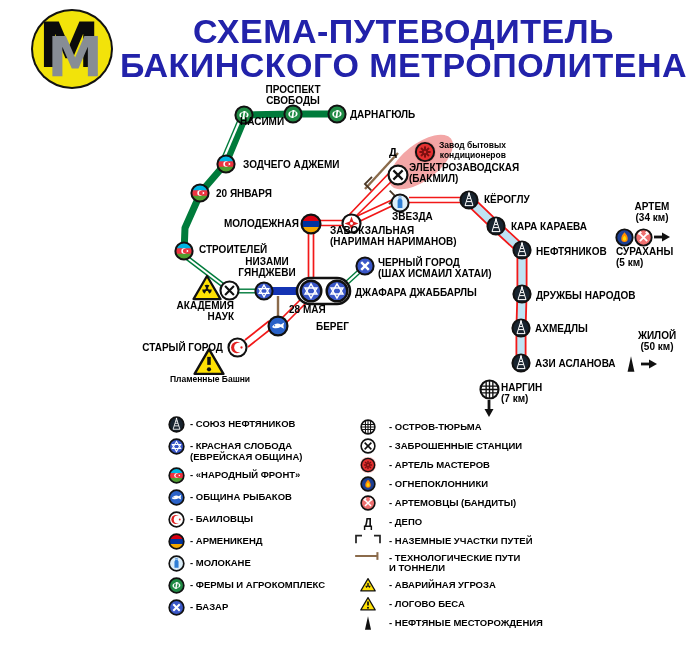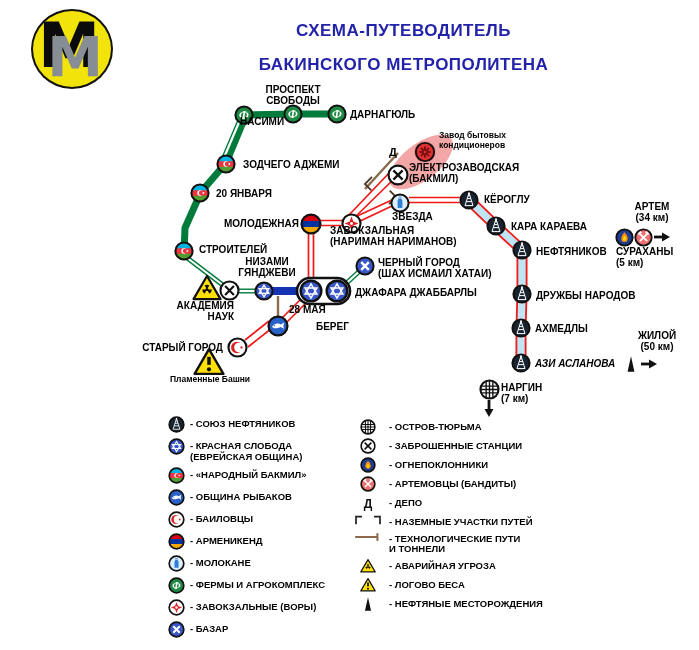--- a/index.html
+++ b/index.html
@@ -1,20 +1,20 @@
 <!DOCTYPE html>
 <html><head>
 <meta charset="utf-8">
 <style>
   html,body{margin:0;padding:0;background:#fff;}
   .stage{position:relative;width:699px;height:650px;background:#fff;overflow:hidden;
          font-family:"Liberation Sans",sans-serif;}
   .logo{position:absolute;left:26px;top:5px;}
   .title{position:absolute;left:112px;right:4px;top:14px;text-align:center;
-         font-weight:bold;font-size:17px;line-height:34px;letter-spacing:.5px;}
+         font-weight:bold;font-size:34px;line-height:34px;letter-spacing:.5px;}
   .map-svg{position:absolute;left:0;top:0;}
   .station{position:absolute;}
   .station svg{display:block;}
   .label{position:absolute;font-weight:bold;font-size:10px;line-height:11px;color:#000;
          white-space:pre;}
   .label.small{font-size:8.5px;line-height:9.5px;}
   .label.depot{font-size:11px;}
   .legend{position:absolute;}
   .legend-left{left:166px;top:416px;}
   .legend-right{left:351px;top:419px;}
@@ -228,21 +228,21 @@
           <rect x="9.1" y="4.9" width="1.8" height="2.6" fill="#7d1010" transform="rotate(90 10 10)"></rect>
           <rect x="9.1" y="4.9" width="1.8" height="2.6" fill="#7d1010" transform="rotate(135 10 10)"></rect>
           <rect x="9.1" y="4.9" width="1.8" height="2.6" fill="#7d1010" transform="rotate(180 10 10)"></rect>
           <rect x="9.1" y="4.9" width="1.8" height="2.6" fill="#7d1010" transform="rotate(225 10 10)"></rect>
           <rect x="9.1" y="4.9" width="1.8" height="2.6" fill="#7d1010" transform="rotate(270 10 10)"></rect>
           <rect x="9.1" y="4.9" width="1.8" height="2.6" fill="#7d1010" transform="rotate(315 10 10)"></rect>
           <circle cx="10" cy="10" r="2.9" fill="#7d1010"></circle>
           <circle cx="10" cy="10" r="1.1" fill="#e43030"></circle>
         </svg>
       </div>
-      <div class="label small" style="left: 439px; top: 131px; transform: translate(0px, 0px); text-align: left;">Завод бытовых
+      <div class="label small" style="left: 439px; top: 141px; transform: translate(0px, 0px); text-align: right;">Завод бытовых
 кондиционеров</div>
       <div class="station" style="left: 390px; top: 193px; width: 20px; height: 20px;">
         <svg width="20" height="20" viewBox="0 0 20 20">
           <circle cx="10" cy="10" r="8.6" fill="#dceef9" stroke="#111" stroke-width="2"></circle>
           <path d="M8.7 3.6 h2.6 v2.2 l1.1 1.7 v7.6 h-4.8 v-7.6 l1.1 -1.7 Z" fill="#2f7fd6"></path>
           <rect x="8.9" y="4.4" width="2.2" height="0.9" fill="#fff"></rect>
         </svg>
       </div>
       <div class="label" style="left: 392px; top: 211px; transform: translate(0px, 0px); text-align: left;">ЗВЕЗДА</div>
       <div class="station" style="left: 459px; top: 190px; width: 20px; height: 20px;">
@@ -285,21 +285,21 @@
         </svg>
       </div>
       <div class="label" style="left: 535px; top: 328px; transform: translate(0px, -50%); text-align: left;">АХМЕДЛЫ</div>
       <div class="station" style="left: 511px; top: 353px; width: 20px; height: 20px;">
         <svg width="20" height="20" viewBox="0 0 20 20">
           <circle cx="10" cy="10" r="8.6" fill="#18242f" stroke="#111" stroke-width="2"></circle>
           <path d="M10 3 L6 15.6 M10 3 L14 15.6 M6 15.6 H14 M7.3 11.6 H12.7 M8.2 8.6 H11.8 M8.9 5.9 H11.1" stroke="#fff" stroke-width="1" fill="none"></path>
           <path d="M9.3 3 h1.4" stroke="#fff" stroke-width="1.6"></path>
         </svg>
       </div>
-      <div class="label" style="left: 535px; top: 363px; transform: translate(0px, -50%); text-align: right; font-style: italic;">АЗИ АСЛАНОВА</div>
+      <div class="label" style="left: 535px; top: 363px; transform: translate(0px, -50%); text-align: right;">АЗИ АСЛАНОВА</div>
       <div class="station" style="left: 192px; top: 273px; width: 30px; height: 30px;">
         <svg width="30" height="30" viewBox="0 0 20 20">
           <path d="M10 2 L19 17.4 H1 Z" fill="#ffe104" stroke="#111" stroke-width="1.5" stroke-linejoin="round"></path>
           <path d="M10 11 L8.4 8.23 A3.2 3.2 0 0 1 11.6 8.23 Z" fill="#111"></path>
           <path d="M10 11 L13.2 11 A3.2 3.2 0 0 1 11.6 13.77 Z" fill="#111"></path>
           <path d="M10 11 L8.4 13.77 A3.2 3.2 0 0 1 6.8 11 Z" fill="#111"></path>
           <circle cx="10" cy="11" r="1.05" fill="#111"></circle>
         </svg>
       </div>
       <div class="station" style="left: 218.5px; top: 279.5px; width: 21px; height: 21px;">
@@ -432,21 +432,21 @@
           <svg width="17" height="17" viewBox="0 0 20 20">
             <circle cx="10" cy="10" r="8.6" fill="#ee3340"></circle>
             <path d="M1.9 7.2 A8.6 8.6 0 0 1 18.1 7.2 Z" fill="#00b5e2"></path>
             <path d="M1.9 12.8 A8.6 8.6 0 0 0 18.1 12.8 Z" fill="#4f9e2f"></path>
             <circle cx="10" cy="10" r="2.7" fill="#fff"></circle>
             <circle cx="11" cy="10" r="2.2" fill="#ee3340"></circle>
             <circle cx="13.4" cy="10" r="0.9" fill="#fff"></circle>
             <circle cx="10" cy="10" r="8.6" fill="none" stroke="#111" stroke-width="2"></circle>
           </svg>
         </span>
-        <span class="legend-label">«НАРОДНЫЙ БАКМИЛ»</span>
+        <span class="legend-label">«НАРОДНЫЙ ФРОНТ»</span>
       </div>
       <div class="legend-row">
         <span class="legend-icon">
           <svg width="17" height="17" viewBox="0 0 20 20">
             <circle cx="10" cy="10" r="8.6" fill="#2a62c8" stroke="#111" stroke-width="2"></circle>
             <path d="M4.6 10.9 C6.2 7.8 10 6.9 12.6 8.6 L15.6 6.8 L14.9 9.8 L15.4 12.4 L12.4 11 C9.4 12.6 6 12.4 4.6 10.9 Z" fill="#fff"></path>
             <circle cx="6.9" cy="9.7" r="0.55" fill="#2a62c8"></circle>
           </svg>
         </span>
         <span class="legend-label">ОБЩИНА РЫБАКОВ</span>
@@ -488,30 +488,20 @@
           <svg width="17" height="17" viewBox="0 0 20 20">
             <circle cx="10" cy="10" r="8.6" fill="#1f8a44" stroke="#111" stroke-width="2"></circle>
             <text x="10" y="14" text-anchor="middle" font-size="11.5" font-weight="bold" font-style="italic" fill="#fff" font-family="'Liberation Serif',serif">Ф</text>
           </svg>
         </span>
         <span class="legend-label">ФЕРМЫ И АГРОКОМПЛЕКС</span>
       </div>
       <div class="legend-row">
         <span class="legend-icon">
           <svg width="17" height="17" viewBox="0 0 20 20">
-            <circle cx="10" cy="10" r="8.6" fill="#fff" stroke="#111" stroke-width="2"></circle>
-            <path d="M10 3.4 L11.8 8.2 L16.6 10 L11.8 11.8 L10 16.6 L8.2 11.8 L3.4 10 L8.2 8.2 Z" fill="#e02020"></path>
-            <circle cx="10" cy="10" r="1.4" fill="#fff"></circle>
-          </svg>
-        </span>
-        <span class="legend-label">ЗАВОКЗАЛЬНЫЕ (ВОРЫ)</span>
-      </div>
-      <div class="legend-row">
-        <span class="legend-icon">
-          <svg width="17" height="17" viewBox="0 0 20 20">
             <circle cx="10" cy="10" r="8.6" fill="#3a57c8" stroke="#111" stroke-width="2"></circle>
             <path d="M6.2 6.2 L13.8 13.8 M13.8 6.2 L6.2 13.8" stroke="#fff" stroke-width="2.4"></path>
           </svg>
         </span>
         <span class="legend-label">БАЗАР</span>
       </div>
     </div>
   <div class="legend legend-right">
       <div class="legend-row">
         <span class="legend-icon">
@@ -523,20 +513,39 @@
         <span class="legend-label">ОСТРОВ-ТЮРЬМА</span>
       </div>
       <div class="legend-row">
         <span class="legend-icon">
           <svg width="16" height="16" viewBox="0 0 20 20">
             <circle cx="10" cy="10" r="8.6" fill="#fff" stroke="#111" stroke-width="2"></circle>
             <path d="M5.8 5.8 L14.2 14.2 M14.2 5.8 L5.8 14.2" stroke="#111" stroke-width="2"></path>
           </svg>
         </span>
         <span class="legend-label">ЗАБРОШЕННЫЕ СТАНЦИИ</span>
+      </div>
+      <div class="legend-row">
+        <span class="legend-icon">
+          <svg width="16" height="16" viewBox="0 0 20 20">
+            <circle cx="10" cy="10" r="10" fill="rgba(244,140,140,.65)"></circle>
+            <circle cx="10" cy="10" r="8.3" fill="#e43030" stroke="#111" stroke-width="1.8"></circle>
+            <rect x="9.1" y="4.9" width="1.8" height="2.6" fill="#7d1010" transform="rotate(0 10 10)"></rect>
+            <rect x="9.1" y="4.9" width="1.8" height="2.6" fill="#7d1010" transform="rotate(45 10 10)"></rect>
+            <rect x="9.1" y="4.9" width="1.8" height="2.6" fill="#7d1010" transform="rotate(90 10 10)"></rect>
+            <rect x="9.1" y="4.9" width="1.8" height="2.6" fill="#7d1010" transform="rotate(135 10 10)"></rect>
+            <rect x="9.1" y="4.9" width="1.8" height="2.6" fill="#7d1010" transform="rotate(180 10 10)"></rect>
+            <rect x="9.1" y="4.9" width="1.8" height="2.6" fill="#7d1010" transform="rotate(225 10 10)"></rect>
+            <rect x="9.1" y="4.9" width="1.8" height="2.6" fill="#7d1010" transform="rotate(270 10 10)"></rect>
+            <rect x="9.1" y="4.9" width="1.8" height="2.6" fill="#7d1010" transform="rotate(315 10 10)"></rect>
+            <circle cx="10" cy="10" r="2.9" fill="#7d1010"></circle>
+            <circle cx="10" cy="10" r="1.1" fill="#e43030"></circle>
+          </svg>
+        </span>
+        <span class="legend-label">АРТЕЛЬ МАСТЕРОВ</span>
       </div>
       <div class="legend-row">
         <span class="legend-icon">
           <svg width="16" height="16" viewBox="0 0 20 20">
             <circle cx="10" cy="10" r="8.6" fill="#1c3f94" stroke="#111" stroke-width="2"></circle>
             <path d="M10 4.6 C12.8 7.4 13.4 9.6 13.4 11.4 A3.4 3.4 0 0 1 6.6 11.4 C6.6 9.2 7.6 7 10 4.6 Z" fill="#ff8a00"></path>
             <path d="M10 8 C11.4 9.6 11.8 10.6 11.8 11.6 A1.8 1.8 0 0 1 8.2 11.6 C8.2 10.4 8.8 9.4 10 8 Z" fill="#ffd900"></path>
           </svg>
         </span>
         <span class="legend-label">ОГНЕПОКЛОННИКИ</span>

